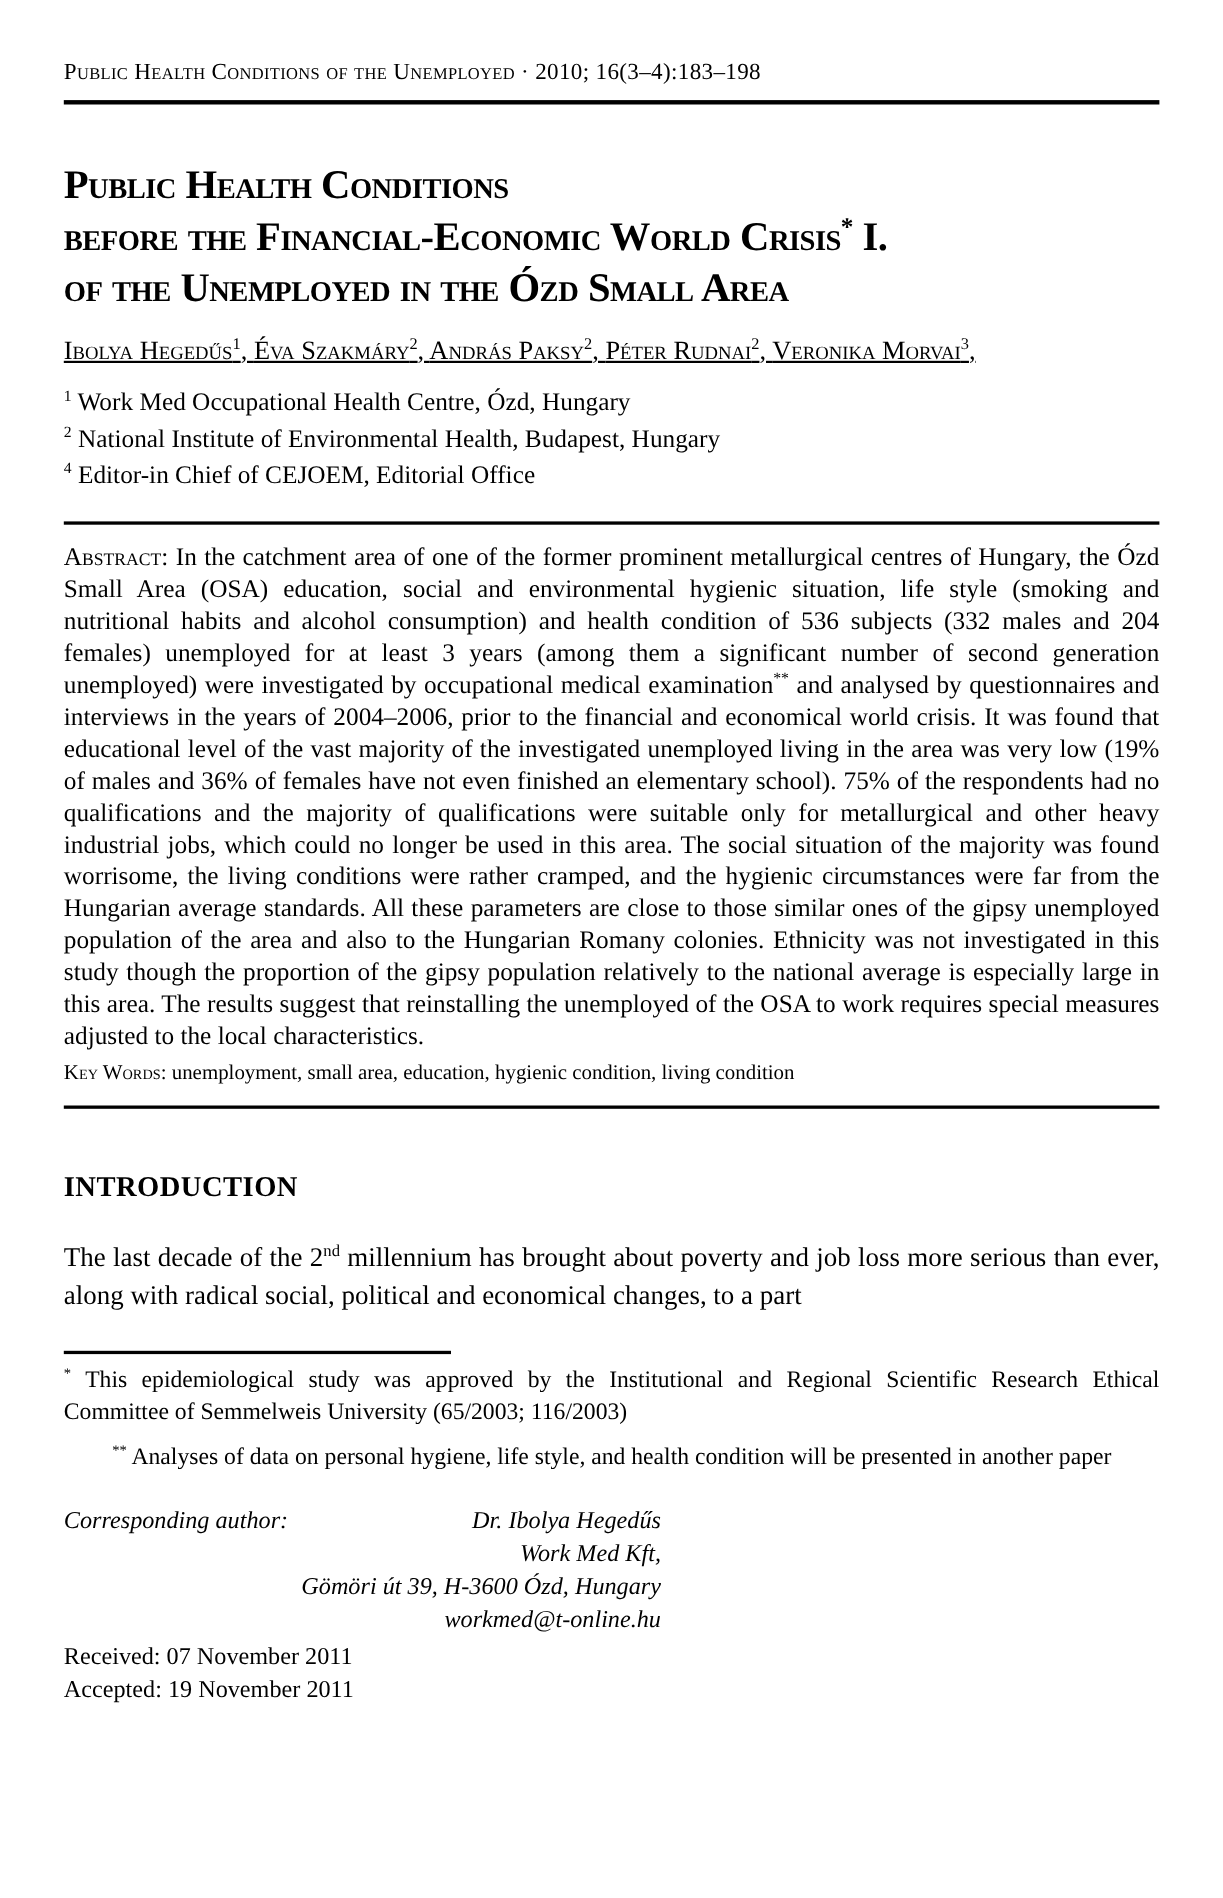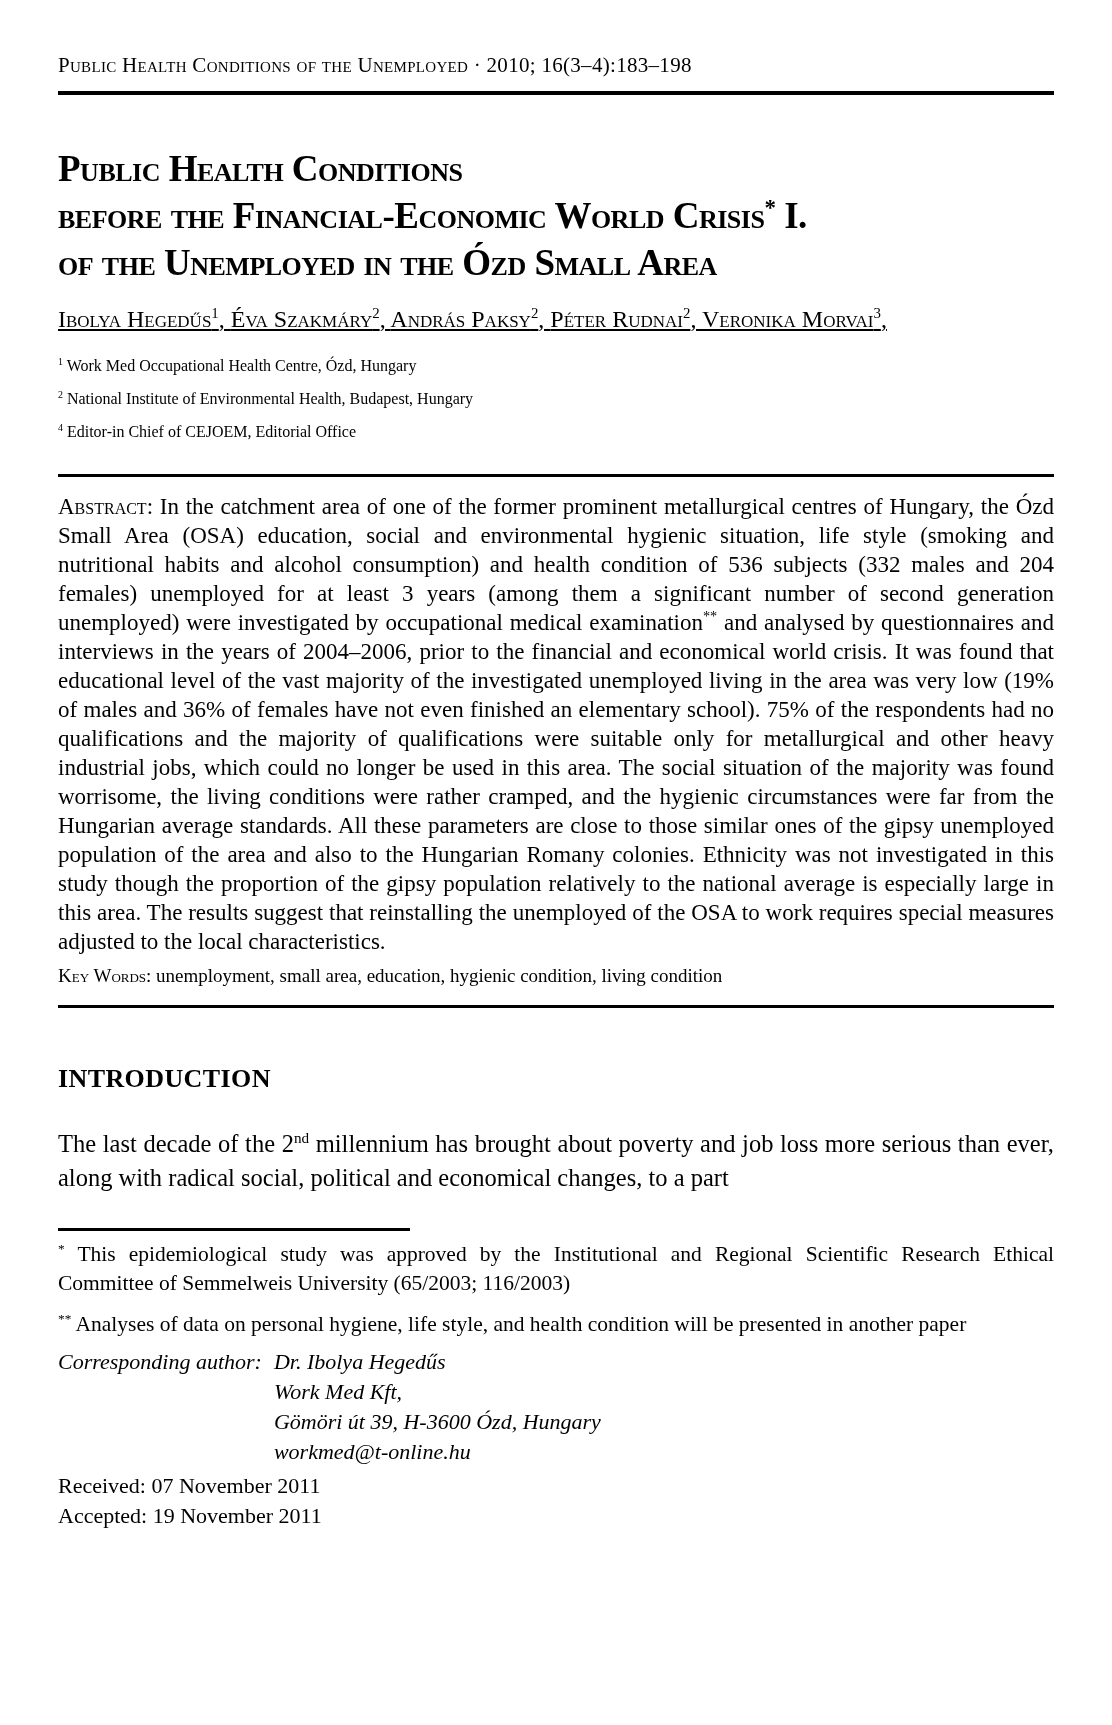--- a/index.html
+++ b/index.html
@@ -41,21 +41,21 @@
     letter-spacing: -0.5px;
   }
   .authors {
     margin-top: 16px;
     font-size: 24px;
     line-height: 35px;
     text-decoration: underline;
   }
   .affiliations {
     margin-top: 12px;
-    font-size: 16px;
+    font-size: 23px;
     line-height: 33px;
     text-align: justify;
   }
   .affiliations .aff { text-indent: 0; }
   .abstract-rule-top { margin-top: 26px; }
   .abstract {
     margin-top: 15px;
     font-size: 23px;
     line-height: 29px;
     text-align: justify;
@@ -83,27 +83,28 @@
     width: 352px;
     height: 3px;
     background: #000;
   }
   .footnote {
     font-size: 21.5px;
     line-height: 29px;
     text-align: justify;
   }
   .footnote-1 { margin-top: 9px; }
-  .footnote-2 { margin-top: 12px; }
+  .footnote-2 { margin-top: 12px; margin-left: 44px; }
   .corresponding {
-    margin-top: 8px;
+    margin-top: 28px;
     font-size: 22px;
     font-style: italic;
     line-height: 30px;
     display: flex;
+    text-align: right;
   }
   .corr-label { white-space: nowrap; margin-right: 12px; }
   .dates {
     font-size: 22px;
     line-height: 30px;
     margin-top: 4px;
   }
 </style>
 </head>
 <body>

